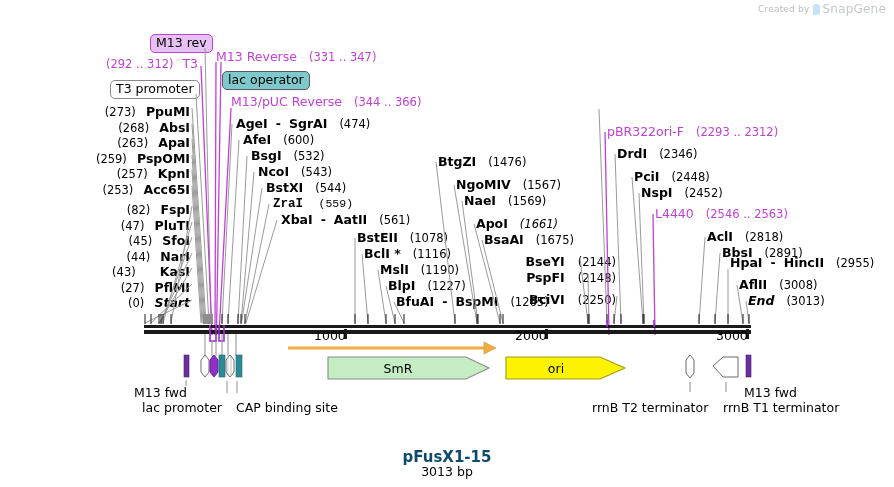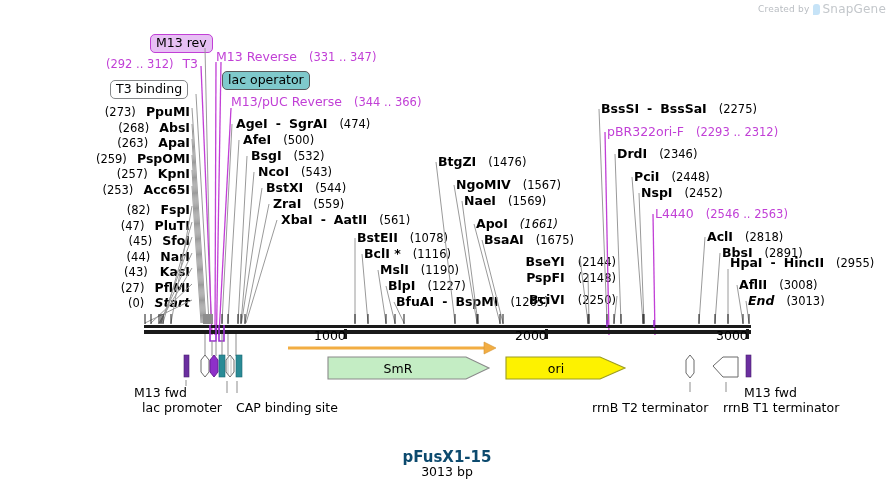--- a/index.html
+++ b/index.html
@@ -87,21 +87,21 @@
 
   <div class="boxlbl box-m13rev" style="left:150px; top:34px;">
     <span>M13 rev</span>
   </div>
 
   <div class="boxlbl box-lacop" style="left:222px; top:71px;">
     <span>lac operator</span>
   </div>
 
   <div class="boxlbl box-t3prom" style="left:110px; top:80px;">
-    <span>T3 binding</span>
+    <span>T3 promoter</span>
   </div>
 
   <div class="lbl primer" style="left:106px; top:57px;">
     <span class="pos">(292 .. 312)</span>
     <span style="margin-left:5px;">T3</span>
   </div>
 
   <div class="lbl primer" style="left:216px; top:50px;">
     <span>M13 Reverse</span>
     <span class="pos" style="margin-left:8px;">(331 .. 347)</span>
@@ -161,55 +161,55 @@
     <div class="enzrow" style="height:15.5px;">
       <span class="pos">(45)</span>
       <span class="enz" style="margin-left:5px;">SfoI</span>
     </div>
     <div class="enzrow" style="height:15.5px;">
       <span class="pos">(44)</span>
       <span class="enz" style="margin-left:5px;">NarI</span>
     </div>
     <div class="enzrow" style="height:15.5px;">
       <span class="pos">(43)</span>
-      <span class="enz" style="margin-left:7px;">KasI</span>
+      <span class="enz" style="margin-left:19px;">KasI</span>
     </div>
     <div class="enzrow" style="height:15.5px;">
       <span class="pos">(27)</span>
       <span class="enz" style="margin-left:5px;">PflMI</span>
     </div>
     <div class="enzrow" style="height:15.5px;">
       <span class="pos">(0)</span>
       <span class="enz italic" style="margin-left:5px;">Start</span>
     </div>
   </div>
 
   <div class="lbl" style="left:236px; top:117px;">
     <span class="enz">AgeI</span>
     <span class="dash" style="margin:0 4px;">-</span>
     <span class="enz">SgrAI</span>
     <span class="pos" style="margin-left:8px;">(474)</span>
   </div>
   <div class="lbl" style="left:243px; top:133px;">
     <span class="enz">AfeI</span>
-    <span class="pos" style="margin-left:8px;">(500)</span>
+    <span class="pos" style="margin-left:8px;">(600)</span>
   </div>
   <div class="lbl" style="left:251px; top:149px;">
     <span class="enz">BsgI</span>
     <span class="pos" style="margin-left:8px;">(532)</span>
   </div>
   <div class="lbl" style="left:258px; top:165px;">
     <span class="enz">NcoI</span>
     <span class="pos" style="margin-left:8px;">(543)</span>
   </div>
   <div class="lbl" style="left:266px; top:181px;">
     <span class="enz">BstXI</span>
     <span class="pos" style="margin-left:8px;">(544)</span>
   </div>
-  <div class="lbl" style="left:273px; top:197px;">
+  <div class="lbl" style="left:273px; top:197px;font-family:Liberation Mono, monospace;">
     <span class="enz">ZraI</span>
     <span class="pos" style="margin-left:8px;">(559)</span>
   </div>
   <div class="lbl" style="left:281px; top:213px;">
     <span class="enz">XbaI</span>
     <span class="dash" style="margin:0 4px;">-</span>
     <span class="enz">AatII</span>
     <span class="pos" style="margin-left:8px;">(561)</span>
   </div>
 
@@ -267,26 +267,20 @@
       <span class="pos" style="margin-left:8px;">(2148)</span>
     </div>
   </div>
   <div style="position:absolute; left:450px; top:289px; width:166px; text-align:right;">
     <div>
       <span class="enz">BciVI</span>
       <span class="pos" style="margin-left:8px;">(2250)</span>
     </div>
   </div>
 
-  <div class="lbl" style="left:601px; top:102px;">
-    <span class="enz">BssSI</span>
-    <span class="dash" style="margin:0 4px;">-</span>
-    <span class="enz">BssSaI</span>
-    <span class="pos" style="margin-left:8px;">(2275)</span>
-  </div>
   <div class="lbl" style="left:617px; top:147px;">
     <span class="enz">DrdI</span>
     <span class="pos" style="margin-left:8px;">(2346)</span>
   </div>
   <div class="lbl" style="left:634px; top:170px;">
     <span class="enz">PciI</span>
     <span class="pos" style="margin-left:8px;">(2448)</span>
   </div>
   <div class="lbl" style="left:641px; top:186px;">
     <span class="enz">NspI</span>

